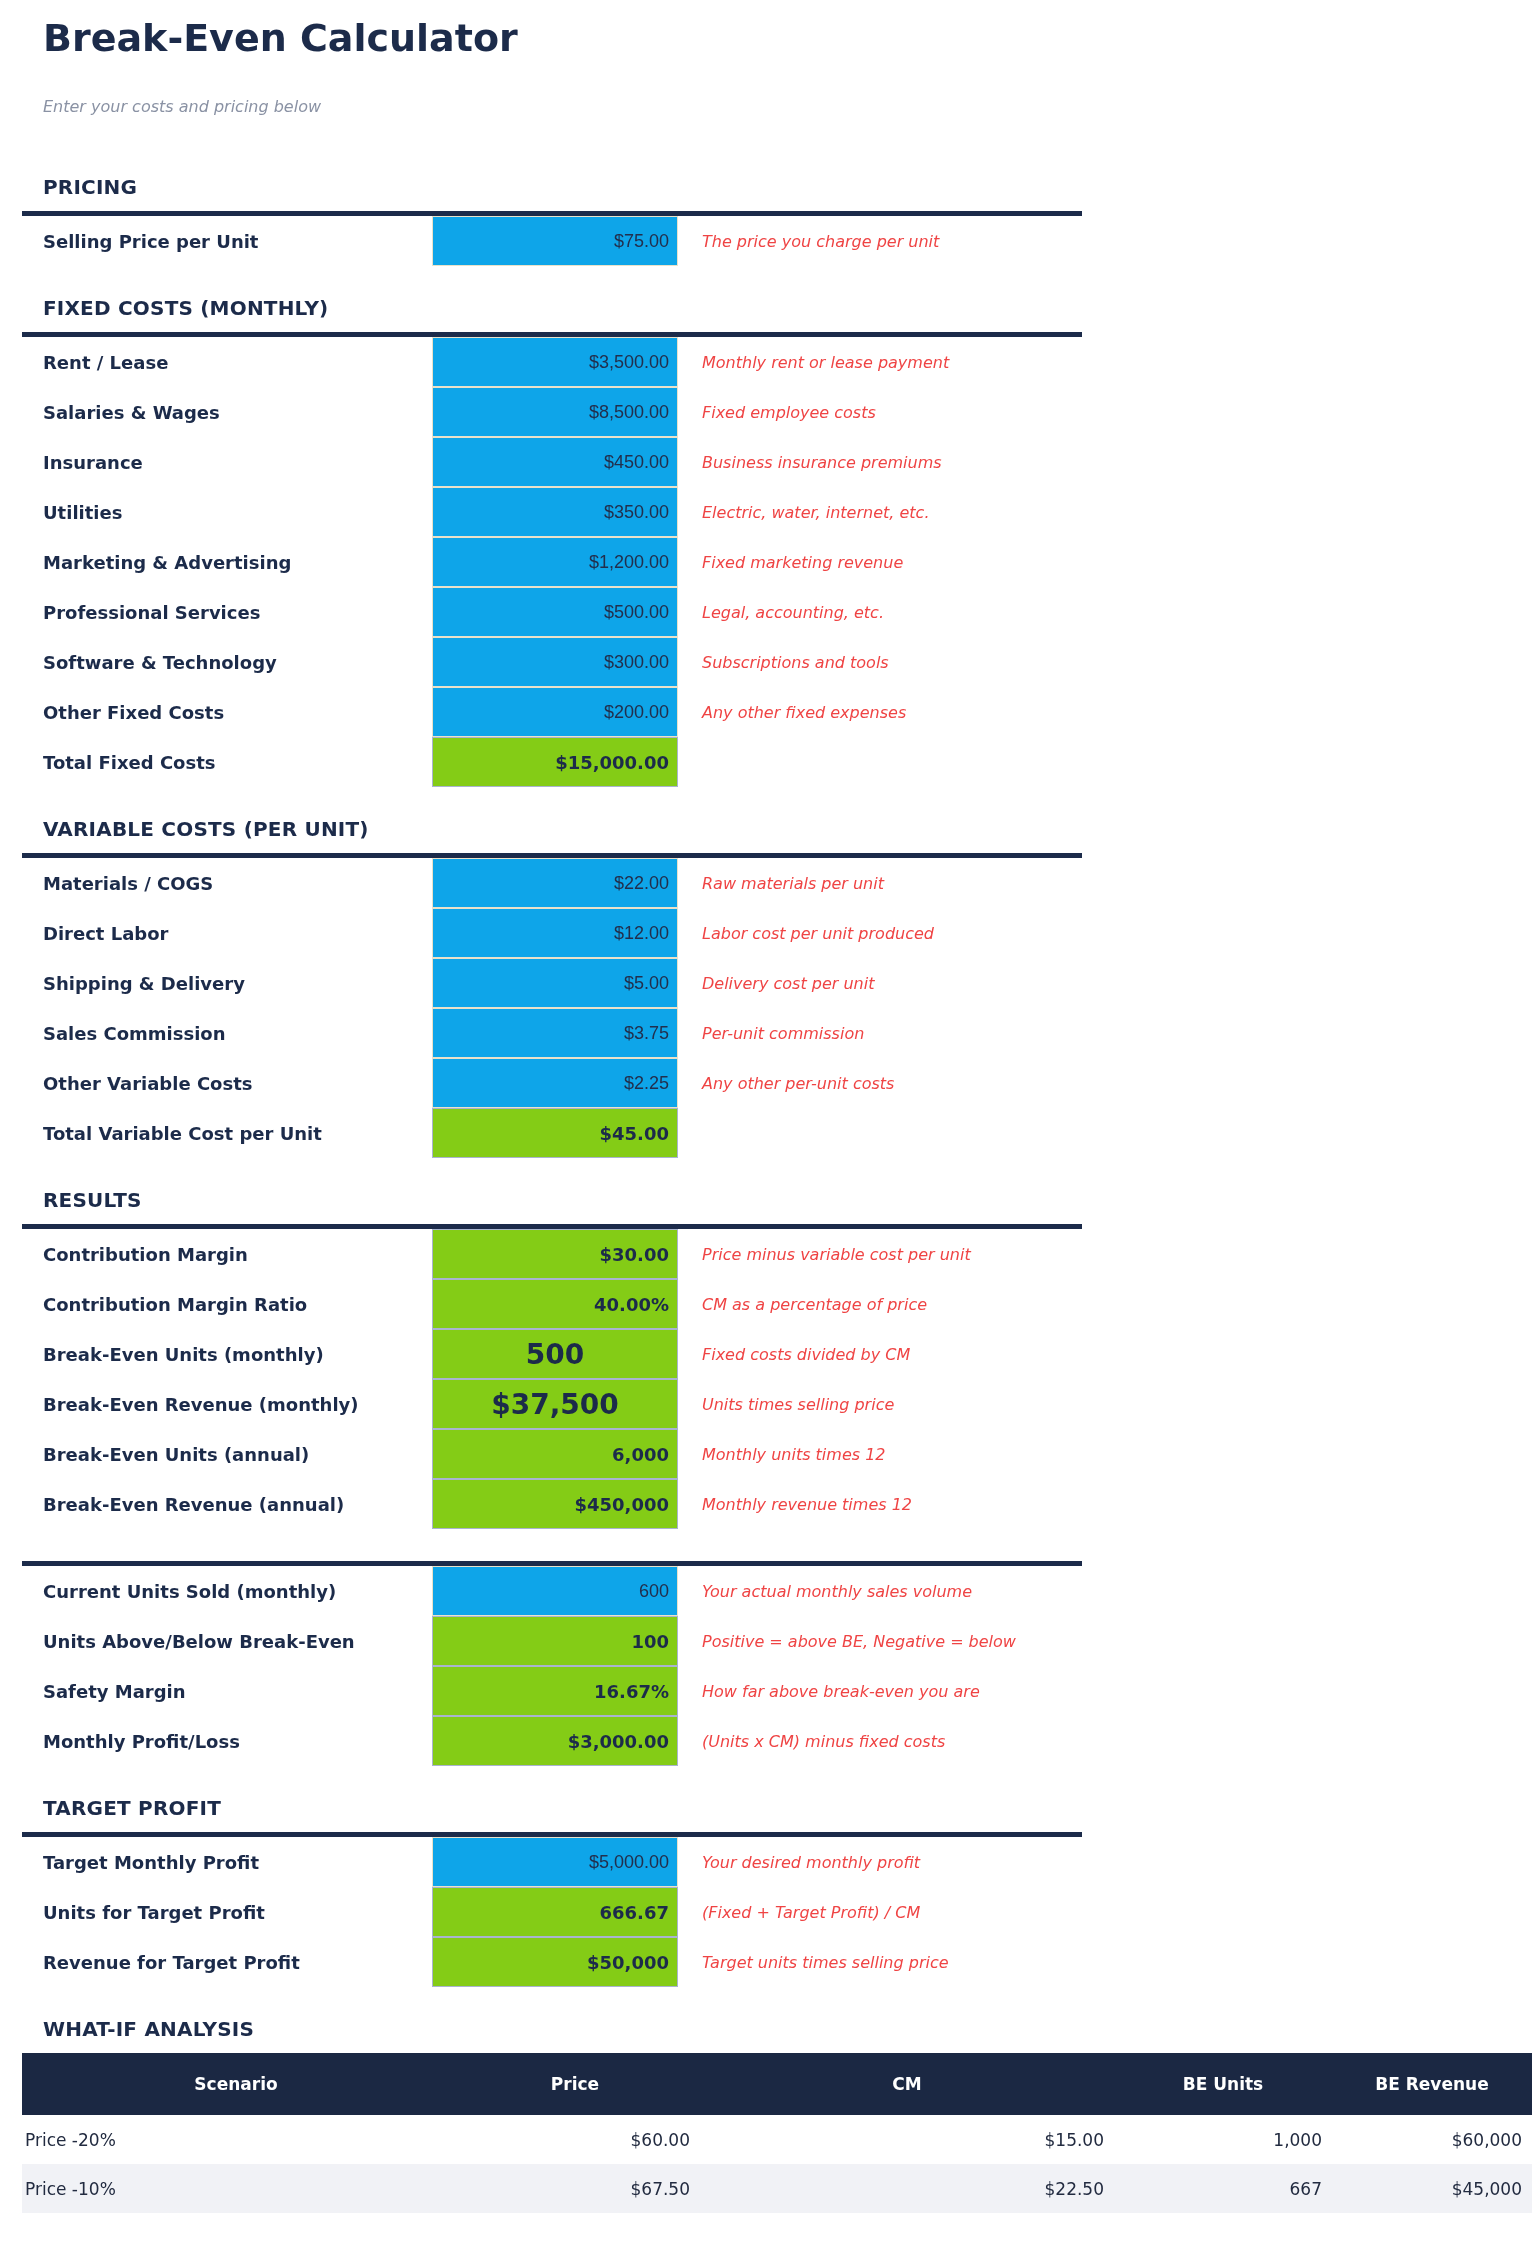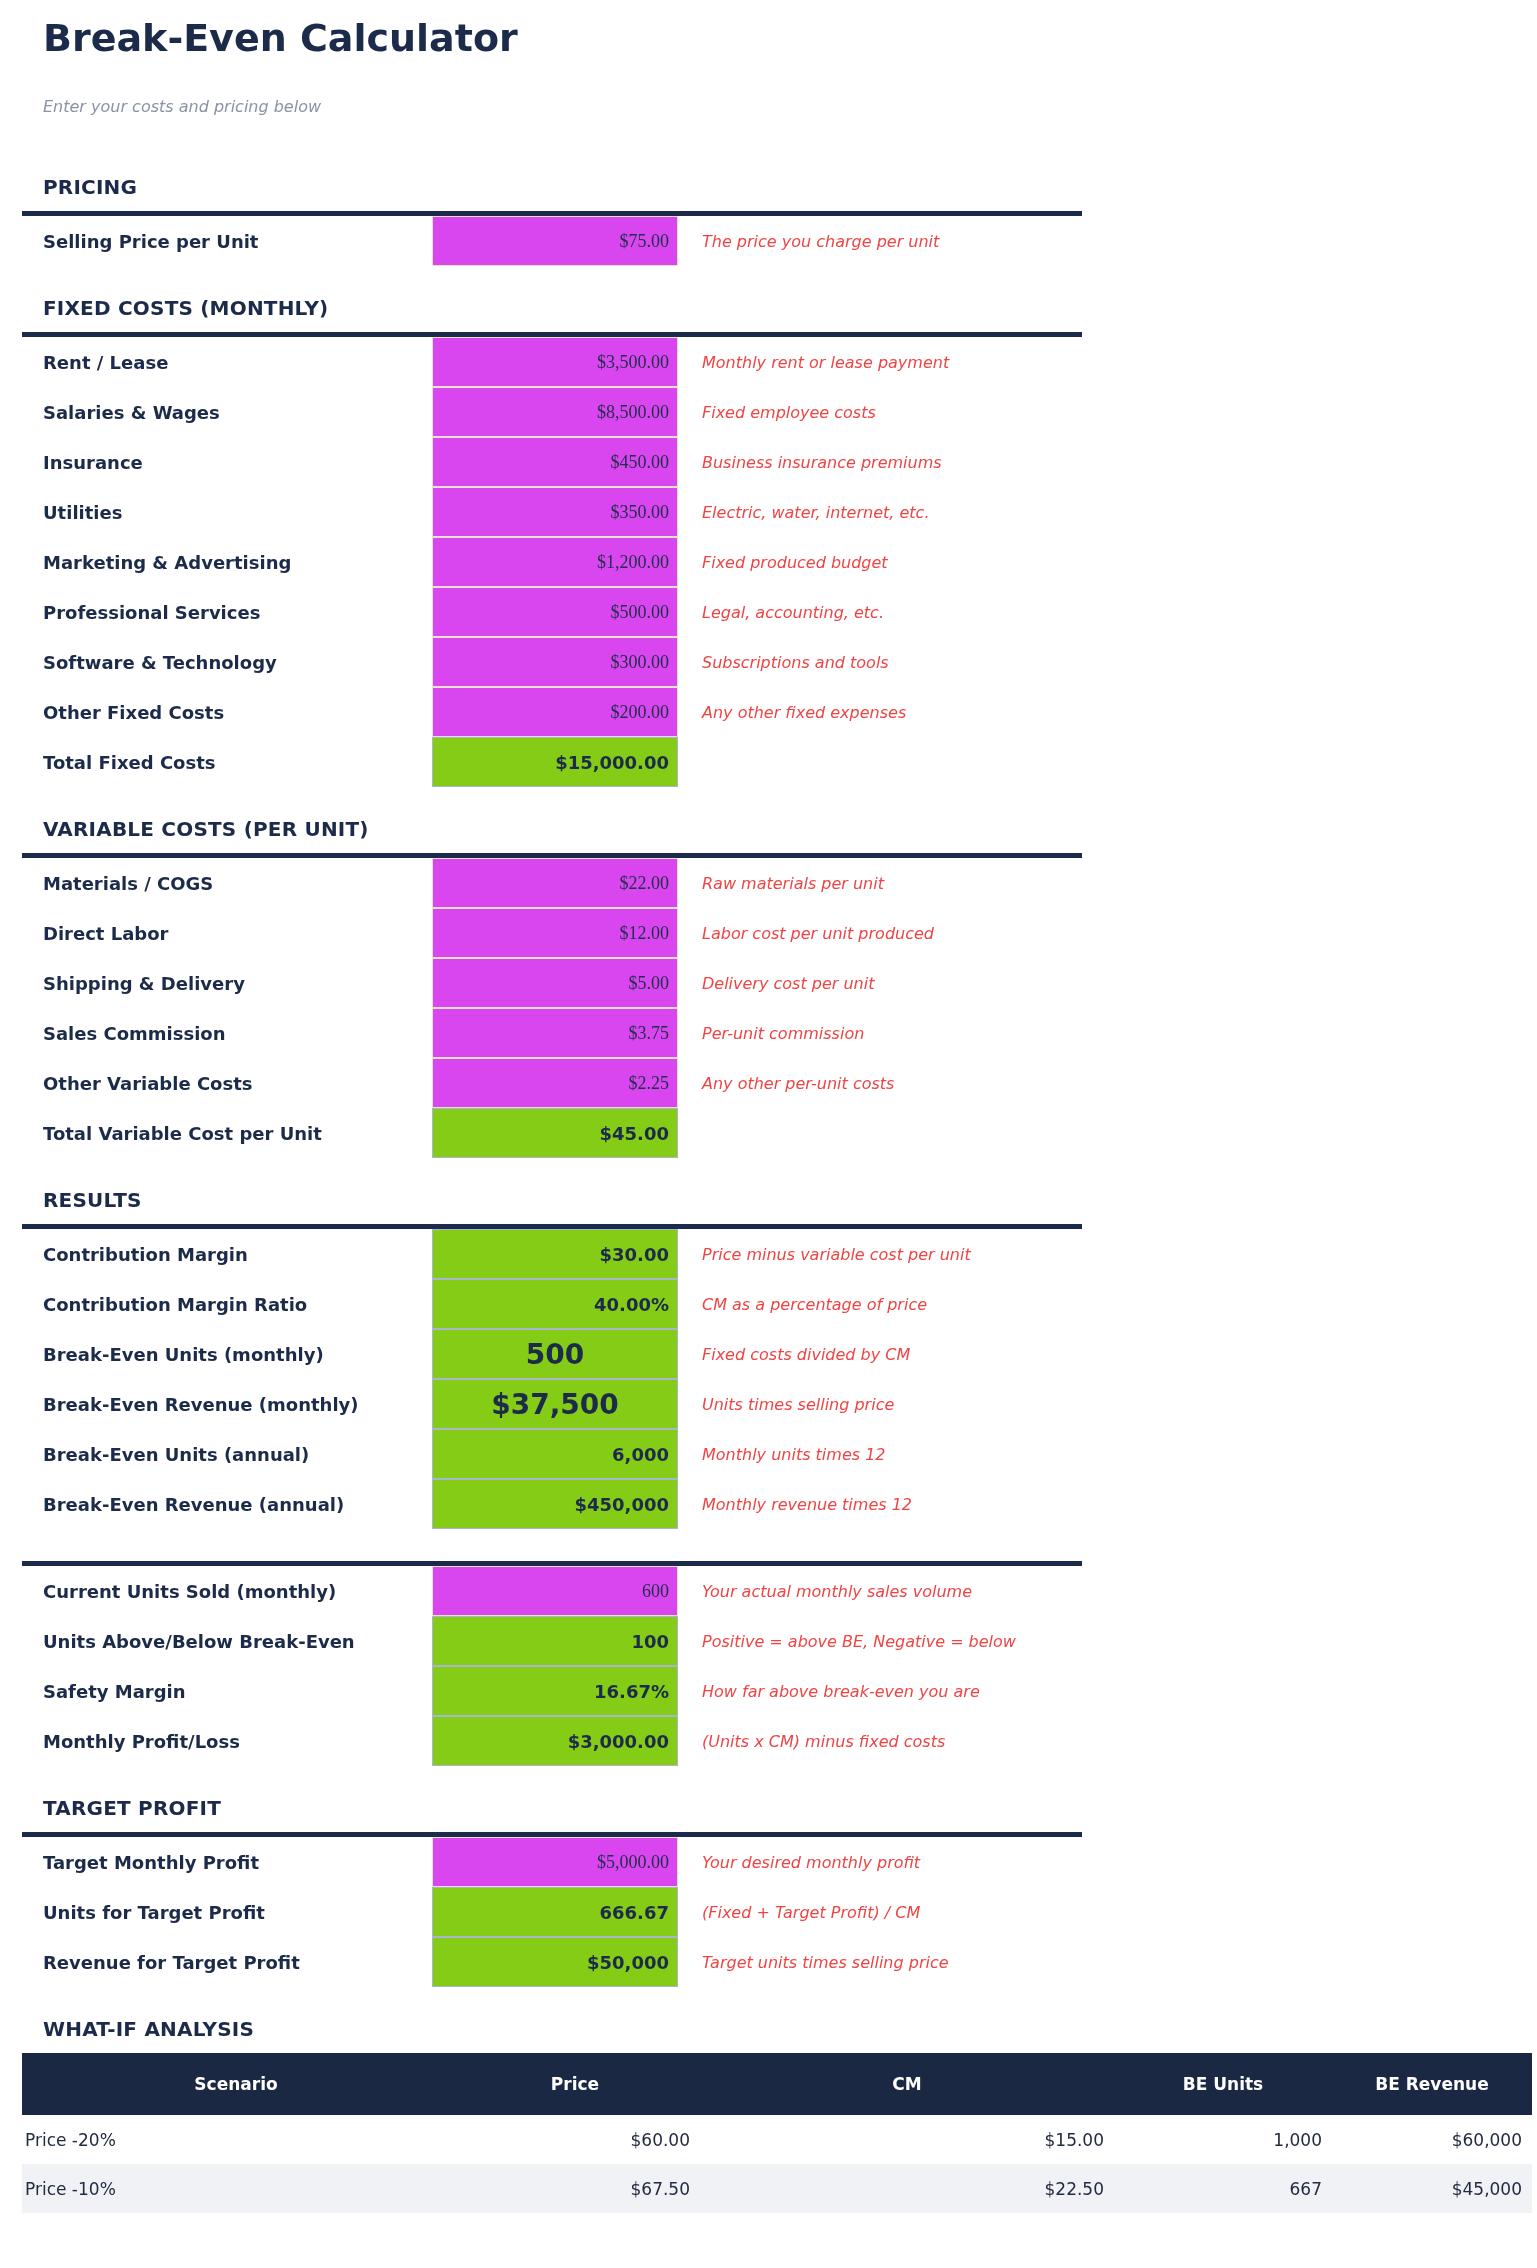--- a/index.html
+++ b/index.html
@@ -55,23 +55,23 @@
     width: 246px;
     height: 50px;
     display: flex;
     align-items: center;
     justify-content: flex-end;
     padding: 0 8px;
     font-size: 18px;
     color: #222F4D;
   }
   input.cell {
-    font-family: Liberation Serif, serif;
+    font-family: Liberation Sans, sans-serif;
     text-align: right;
-    background: #d946ef;
+    background: #0ea5e9;
     border: 1px solid #EAE2CA;
     outline: none;
     font-size: 18px;
     color: #222F4D;
   }
   .cell.result {
     background: #84cc16;
     border: 1px solid #A9B4CF;
     font-weight: bold;
     color: #1C2B4A;
@@ -152,21 +152,21 @@
         <div class="hint">Business insurance premiums</div>
       </div>
       <div class="row">
         <div class="row-label">Utilities</div>
         <input type="text" class="cell input" value="$350.00" style="">
         <div class="hint">Electric, water, internet, etc.</div>
       </div>
       <div class="row">
         <div class="row-label">Marketing &amp; Advertising</div>
         <input type="text" class="cell input" value="$1,200.00" style="">
-        <div class="hint">Fixed produced budget</div>
+        <div class="hint">Fixed marketing revenue</div>
       </div>
       <div class="row">
         <div class="row-label">Professional Services</div>
         <input type="text" class="cell input" value="$500.00" style="">
         <div class="hint">Legal, accounting, etc.</div>
       </div>
       <div class="row">
         <div class="row-label">Software &amp; Technology</div>
         <input type="text" class="cell input" value="$300.00" style="">
         <div class="hint">Subscriptions and tools</div>

